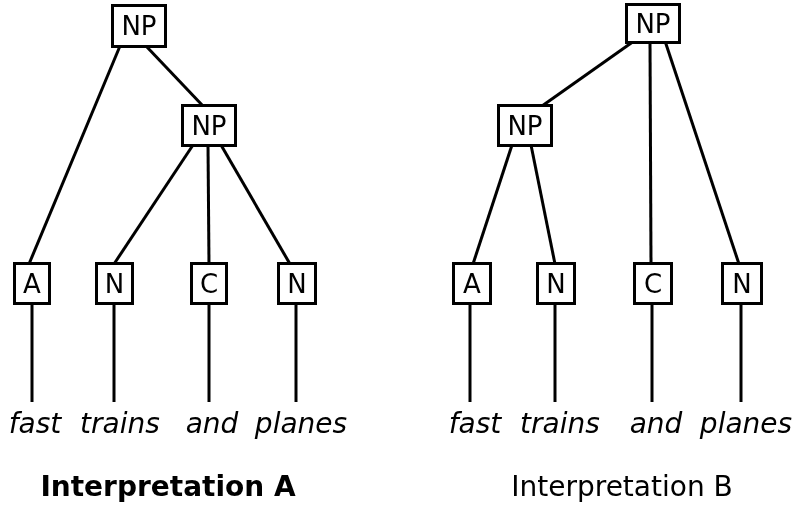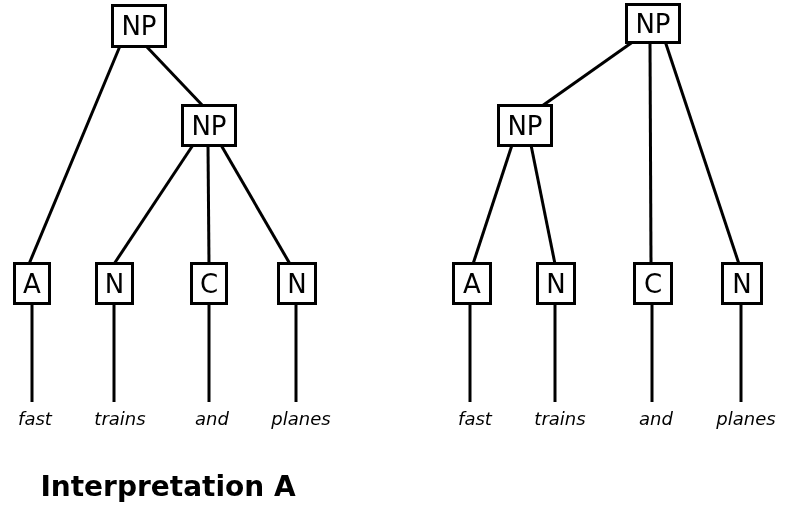--- a/index.html
+++ b/index.html
@@ -25,21 +25,21 @@
     display: flex;
     align-items: center;
     justify-content: center;
     font-size: 26px;
     line-height: 1;
     z-index: 2;
   }
   .word {
     position: absolute;
     font-style: italic;
-    font-size: 18px;
+    font-size: 28px;
     line-height: 1;
     white-space: nowrap;
     transform: translateX(-50%);
     z-index: 2;
   }
   .caption {
     position: absolute;
     font-size: 28px;
     line-height: 1;
     white-space: nowrap;
@@ -102,14 +102,15 @@
   <div class="node" style="left: 452px; top: 262px; width: 40px; height: 43px; border-color: rgb(0, 0, 0); background: rgb(255, 255, 255);">A</div>
   <div class="node" style="left: 536px; top: 262px; width: 40px; height: 43px; border-color: rgb(0, 0, 0); background: rgb(255, 255, 255);">N</div>
   <div class="node" style="left: 633px; top: 262px; width: 40px; height: 43px; border-color: rgb(0, 0, 0); background: rgb(255, 255, 255);">C</div>
   <div class="node" style="left: 721px; top: 262px; width: 42px; height: 43px; border-color: rgb(0, 0, 0); background: rgb(255, 255, 255);">N</div>
 
   <div class="word" style="left:475px; top:410px;">fast</div>
   <div class="word" style="left:560px; top:410px;">trains</div>
   <div class="word" style="left:656px; top:410px;">and</div>
   <div class="word" style="left:746px; top:410px;">planes</div>
 
+  <div class="caption" style="left:622px; top:473px;">Interpretation B</div>
 
 </div>
 
 </body></html>

